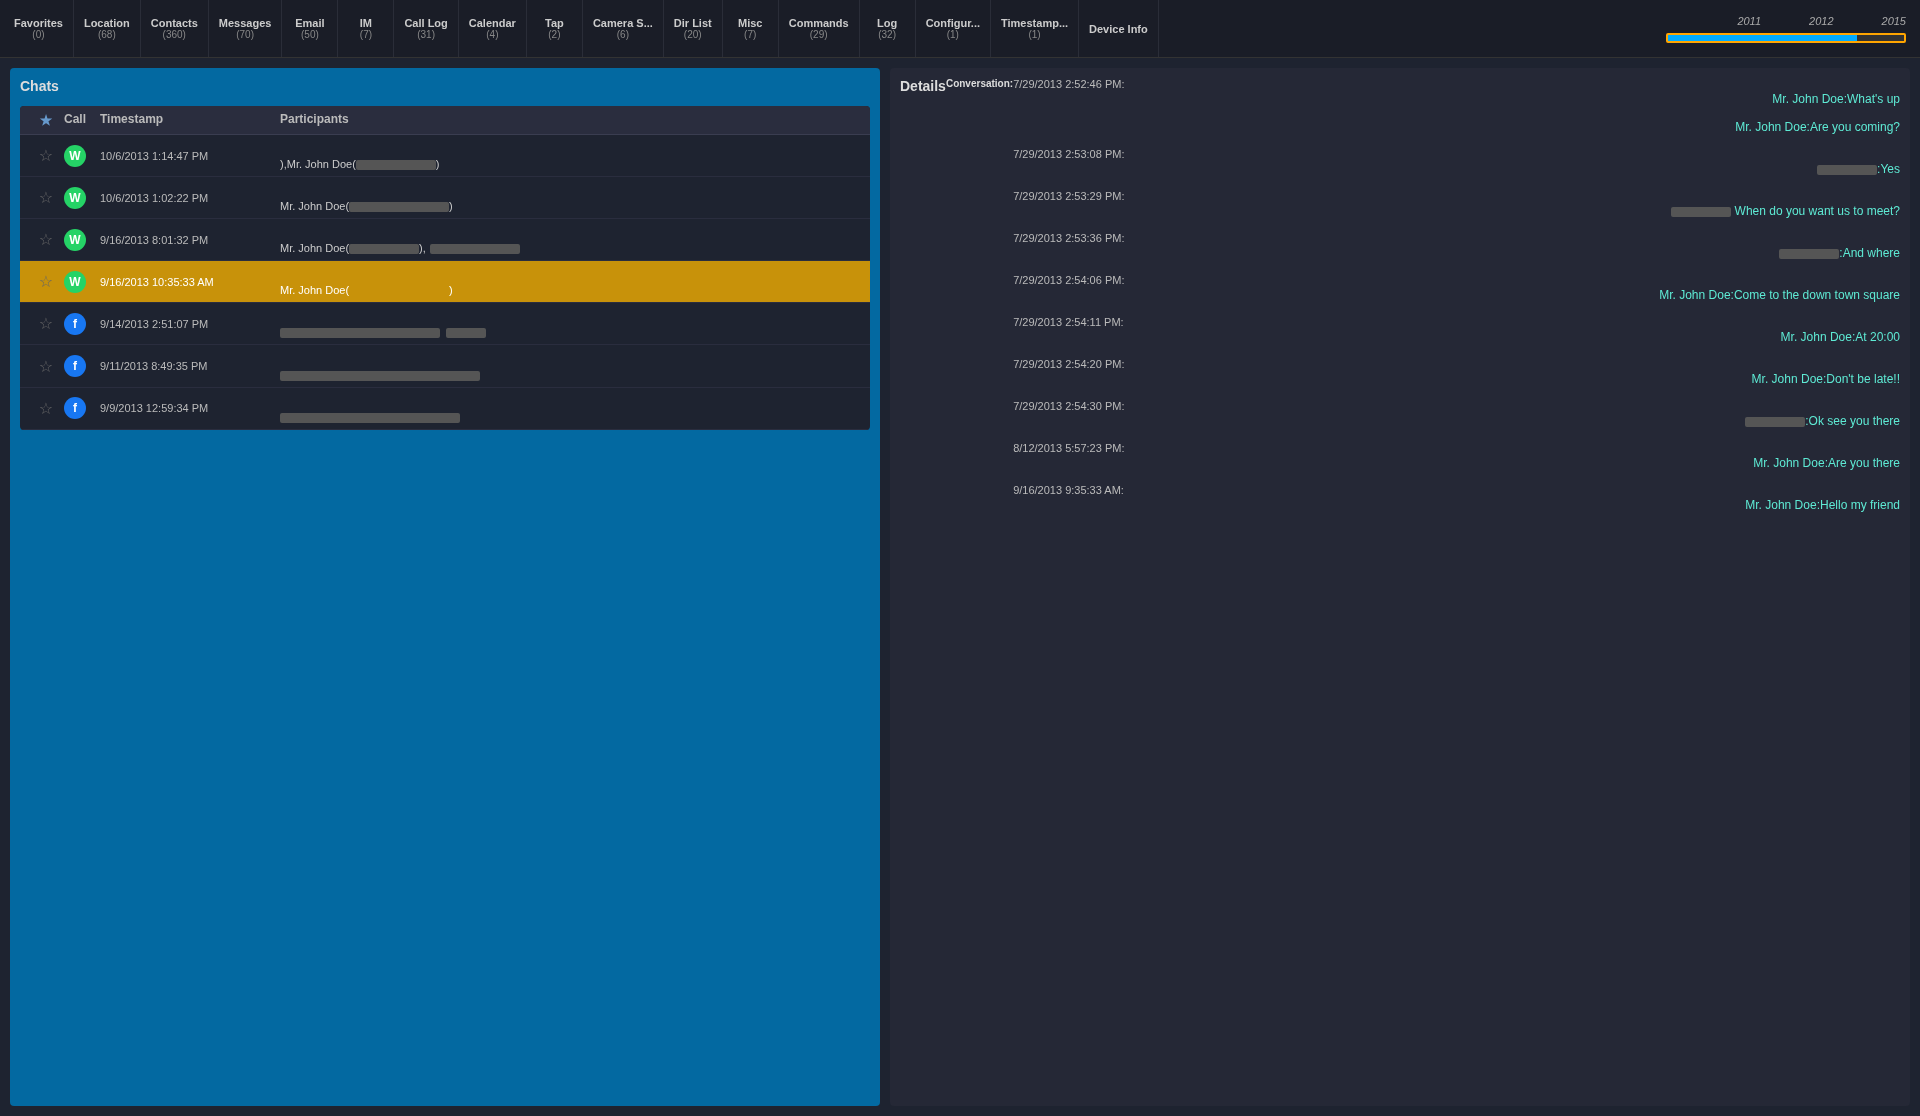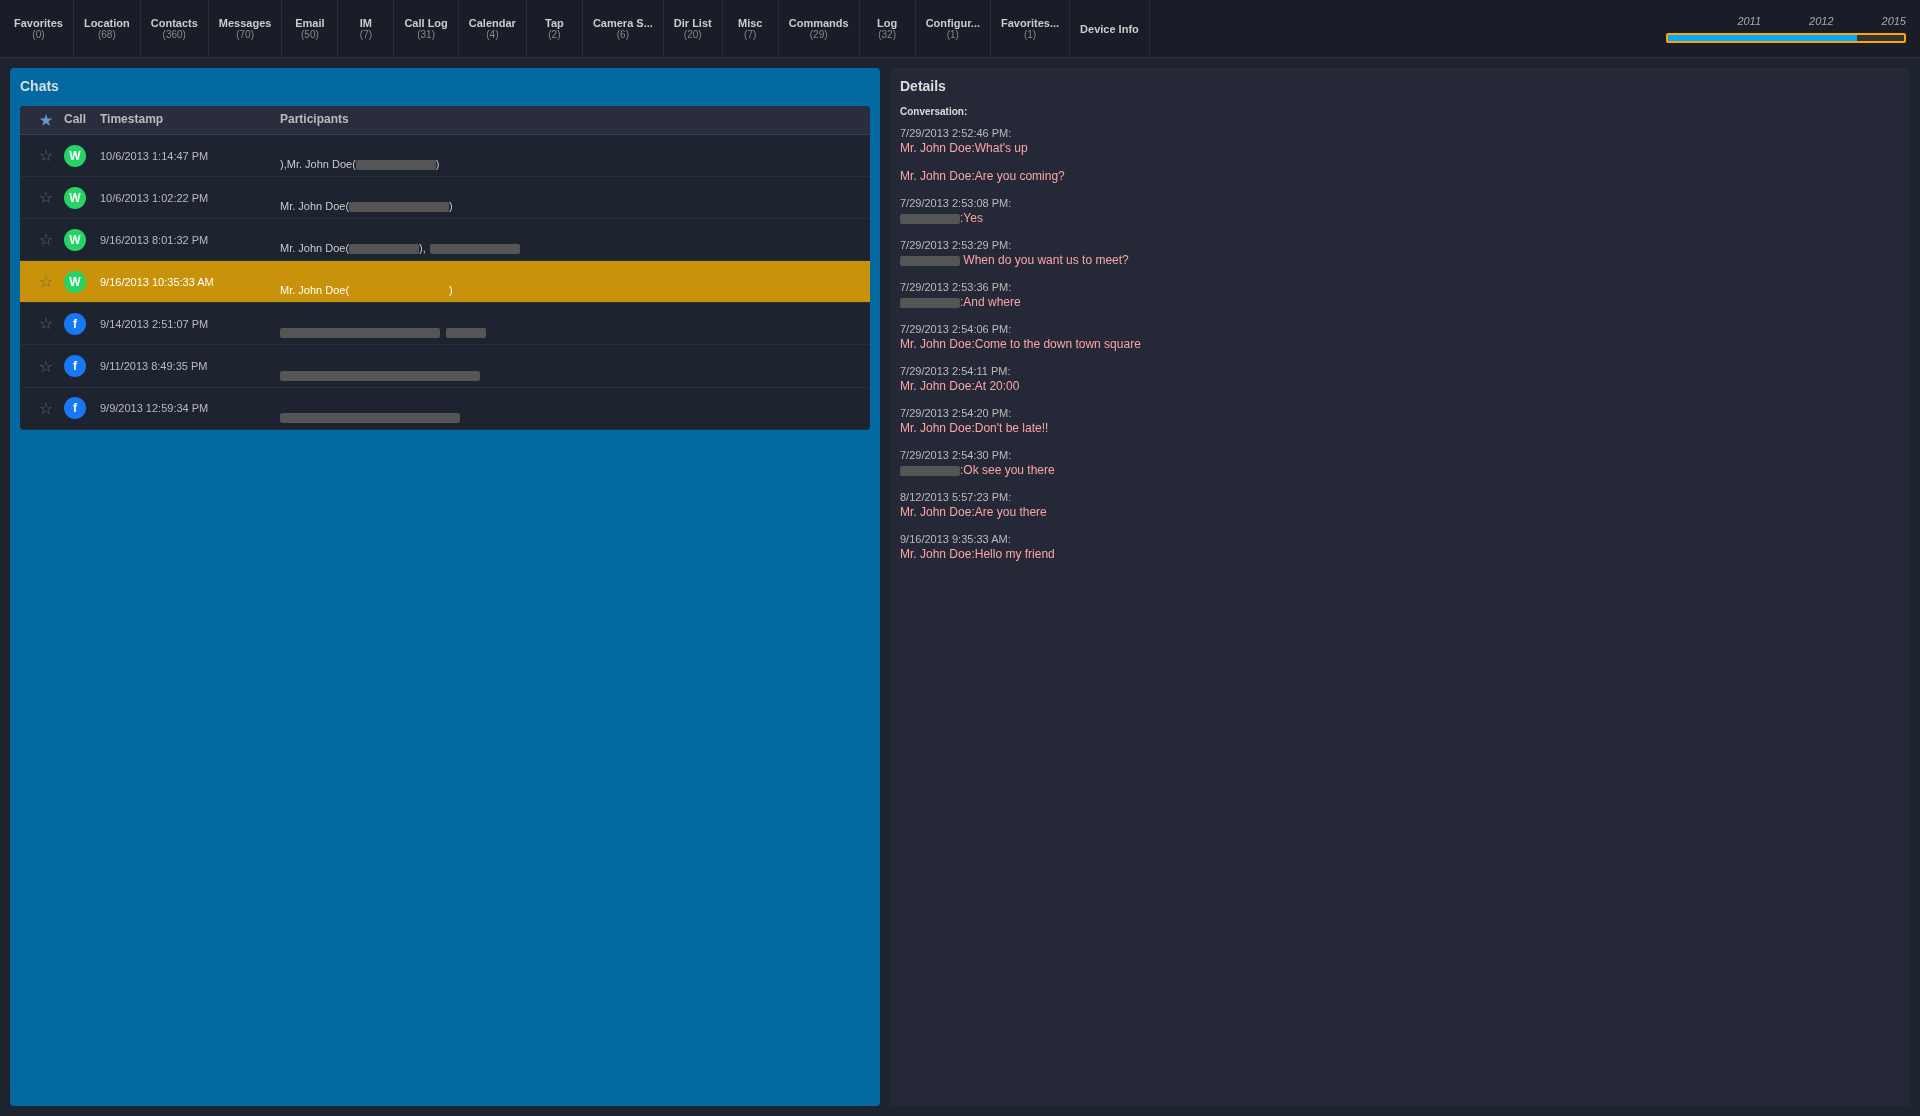--- a/index.html
+++ b/index.html
@@ -118,21 +118,21 @@
       height: 10px;
       vertical-align: middle;
     }
 
     
     .details-panel {
       flex: 1;
       background: #252836;
       border-radius: 4px;
       display: flex;
-      flex-direction: column;
+      flex-direction: row;
       padding: 10px;
     }
     .conversation-label {
       font-size: 10px;
       font-weight: bold;
       color: #ddd;
       margin-bottom: 10px;
     }
     .conversation-list {
       overflow-y: auto;
@@ -140,22 +140,23 @@
     }
     .conv-entry {
       margin-bottom: 14px;
     }
     .conv-timestamp {
       color: #bbb;
       font-size: 11px;
       margin-bottom: 2px;
     }
     .conv-message {
-      color: #fca5a5;
+      color: #5eead4;
       font-size: 12px;
+      text-align: right;
     }
   </style>
 </head>
 <body>
 
 <div class="top-nav">
   <div style="display:flex; flex:1;">
     <div class="nav-item">
       <span class="nav-label">Favorites</span>
       <span class="nav-count">(0)</span>
@@ -210,21 +211,21 @@
     </div>
     <div class="nav-item">
       <span class="nav-label">Log</span>
       <span class="nav-count">(32)</span>
     </div>
     <div class="nav-item">
       <span class="nav-label">Configur...</span>
       <span class="nav-count">(1)</span>
     </div>
     <div class="nav-item">
-      <span class="nav-label">Favorites...</span>
+      <span class="nav-label">Timestamp...</span>
       <span class="nav-count">(1)</span>
     </div>
     <div class="nav-item">
       <span class="nav-label">Device Info</span>
       <span class="nav-count"></span>
     </div>
   </div>
 
   <div style="display:flex; flex-direction:column; justify-content:center; padding: 4px 10px; min-width:260px;font-style:italic;">
     <div style="display:flex; gap:48px; margin-bottom:6px; justify-content:flex-end;">

